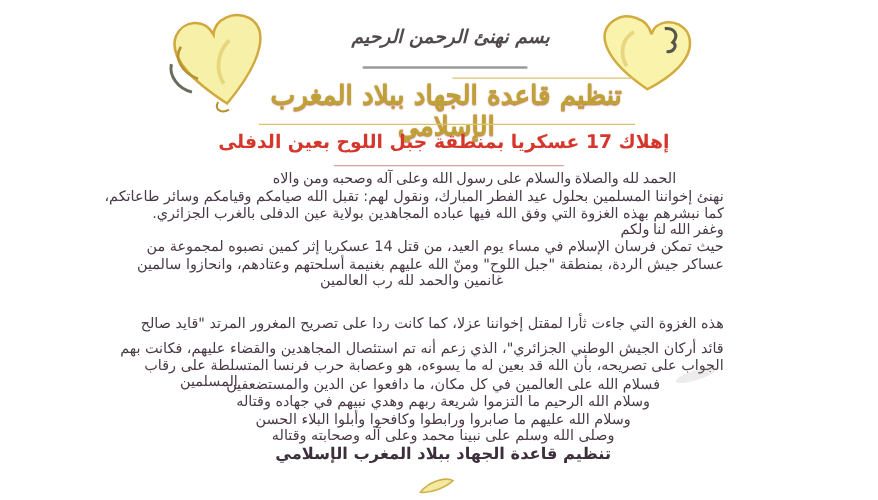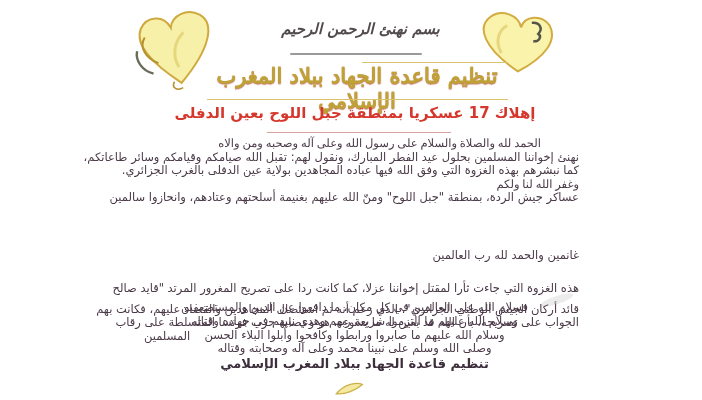--- a/index.html
+++ b/index.html
@@ -38,21 +38,21 @@
   
   .body-block{
     left:130px;top:137px;width:449px;direction:rtl;
     font-size:11.5px;line-height:13.5px;color:#4a3947;
   }
   .bl{white-space:nowrap;}
   .l-full{text-align:justify;text-align-last:justify;}
   .l-right{font-family:Liberation Serif, serif;}
   .ri{padding-right:38px;}
   .l-left{text-align:left;padding-left:14px;}
-  .l-left-indent{text-align:right;padding-left:126px;margin-top:44px;}
+  .l-left-indent{text-align:left;padding-left:126px;}
   .mt5{margin-top:20px;}
   .mt7{margin-top:7px;}
   
   .verses{
     left:130px;top:301px;width:449px;text-align:center;direction:rtl;
     font-size:11.5px;line-height:13.8px;color:#4a3947;
   }
   .footer-sig{
     left:130px;top:356px;width:449px;text-align:center;direction:rtl;
     font-size:13px;font-weight:bold;color:#3d2f3c;letter-spacing:0.5px;
@@ -93,31 +93,32 @@
   <div class="abs rule rule-bottom"></div>
 
   <h1 class="abs title soft">إهلاك 17 عسكريا بمنطقة جبل اللوح بعين الدفلى</h1>
   <div class="abs title-underline"></div>
 
   <div class="abs body-block soft">
     <div class="bl l-right ri">الحمد لله والصلاة والسلام على رسول الله وعلى آله وصحبه ومن والاه</div>
     <div class="bl l-full">نهنئ إخواننا المسلمين بحلول عيد الفطر المبارك، ونقول لهم: تقبل الله صيامكم وقيامكم وسائر طاعاتكم،</div>
     <div class="bl l-full">كما نبشرهم بهذه الغزوة التي وفق الله فيها عباده المجاهدين بولاية عين الدفلى بالغرب الجزائري.</div>
     <div class="bl l-right">وغفر الله لنا ولكم</div>
+    <div class="bl l-full">حيث تمكن فرسان الإسلام في مساء يوم العيد، من قتل 14 عسكريا إثر كمين نصبوه لمجموعة من</div>
     <div class="bl l-full">عساكر جيش الردة، بمنطقة "جبل اللوح" ومنّ الله عليهم بغنيمة أسلحتهم وعتادهم، وانحازوا سالمين</div>
     <div class="bl l-left-indent">غانمين والحمد لله رب العالمين</div>
     <div class="bl l-full mt5">هذه الغزوة التي جاءت ثأرا لمقتل إخواننا عزلا، كما كانت ردا على تصريح المغرور المرتد "قايد صالح</div>
     <div class="bl l-full mt7">قائد أركان الجيش الوطني الجزائري"، الذي زعم أنه تم استئصال المجاهدين والقضاء عليهم، فكانت بهم</div>
     <div class="bl l-full">الجواب على تصريحه، بأن الله قد بعين له ما يسوءه، هو وعصابة حرب فرنسا المتسلطة على رقاب</div>
     <div class="bl l-left">المسلمين</div>
   </div>
 
   <div class="abs verses soft">
     <div>فسلام الله على العالمين في كل مكان، ما دافعوا عن الدين والمستضعفين</div>
-    <div>وسلام الله عليهم ما التزموا شريعة ربهم وهدي نبيهم في جهاده وقتاله</div>
+    <div>وسلام الله الرحيم ما التزموا شريعة ربهم وهدي نبيهم في جهاده وقتاله</div>
     <div>وسلام الله عليهم ما صابروا ورابطوا وكافحوا وأبلوا البلاء الحسن</div>
     <div>وصلى الله وسلم على نبينا محمد وعلى آله وصحابته وقتاله</div>
   </div>
 
   <div class="abs footer-sig soft">تنظيم قاعدة الجهاد ببلاد المغرب الإسلامي</div>
 
   <div class="abs orn-bottom">
     <svg width="32" height="24" viewBox="0 0 30 22">
       <path d="M4,18 C10,8 22,4 27,6 C22,12 12,18 4,18 Z" fill="#f3e9a0" stroke="#cdb04a" stroke-width="1.2"></path>
     </svg>

